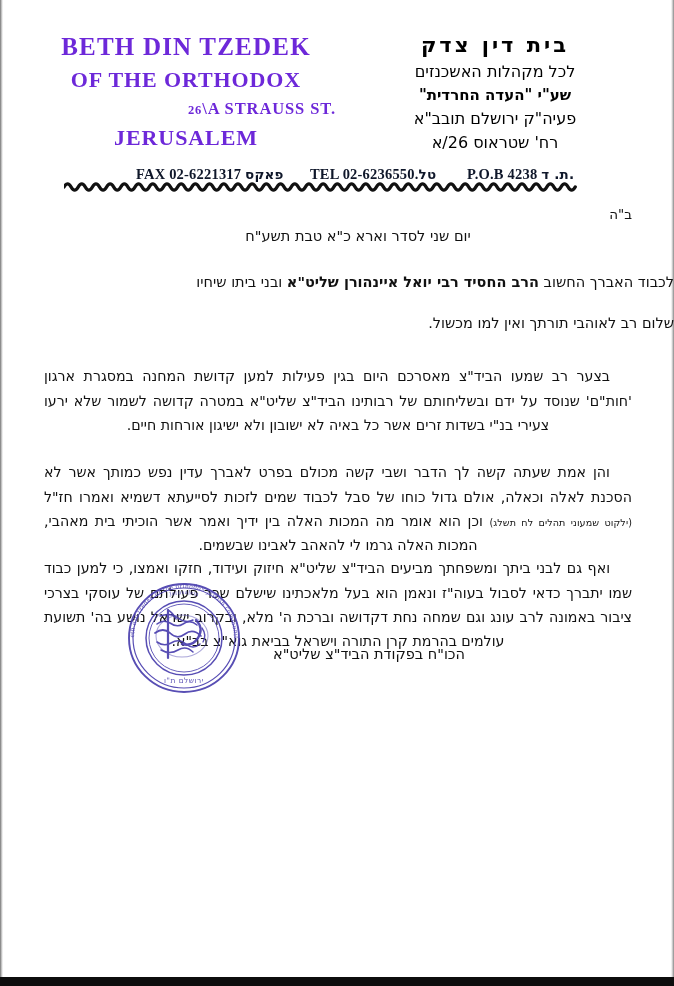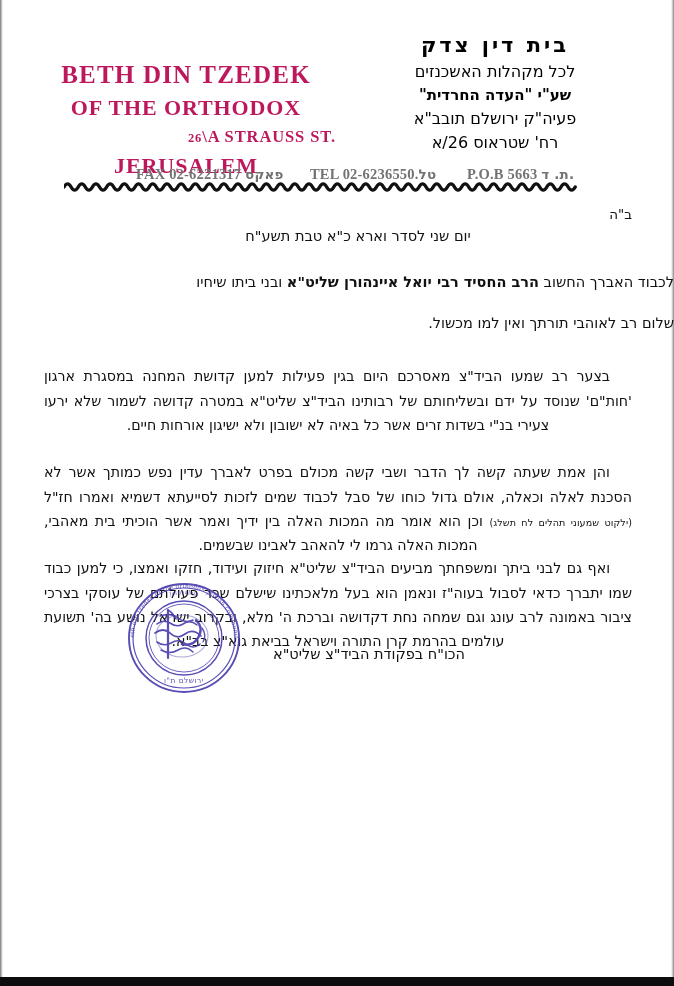--- a/index.html
+++ b/index.html
@@ -47,22 +47,21 @@
     left: 0; top: 34px;
     width: 674px;
     height: 150px;
   }
   .lh-col-en {
     position: absolute;
     left: 36px; top: 0;
     width: 300px;
     text-align: center;
     font-family: "Liberation Serif", serif;
-    color: #be185d;
-    margin-top: 28px;
+    color: #6d28d9;
   }
   .en-l1 {
     font-size: 25px;
     font-weight: bold;
     letter-spacing: 1.2px;
     line-height: 1.06;
     white-space: nowrap;
   }
   .en-l2, .en-l3, .en-l5 {
     font-size: 22px;
@@ -117,21 +116,21 @@
     left: 0; top: 166px;
     width: 674px;
     height: 20px;
   }
   .contact-item {
     position: absolute;
     font-family: "Liberation Serif", serif;
     font-size: 14.5px;
     font-weight: bold;
     letter-spacing: .2px;
-    color: #737373;
+    color: #0f172a;
     white-space: nowrap;
   }
   .contact-fax { left: 136px; top: 0; }
   .contact-tel { left: 310px; top: 0; }
   .contact-pob { left: 467px; top: 0; }
   .contact-item .he {
     font-family: "DejaVu Sans", sans-serif;
     font-size: 13.5px;
   }
 
@@ -247,21 +246,21 @@
       <span>FAX</span>
       <span>02-6221317</span>
       <span class="he">פאקס</span>
     </div>
     <div class="contact-item contact-tel">
       <span>TEL</span>
       <span>02-6236550.</span><span class="he">טל</span>
     </div>
     <div class="contact-item contact-pob">
       <span>P.O.B</span>
-      <span>5663</span>
+      <span>4238</span>
       <span class="he">ת. ד.</span>
     </div>
   </div>
 
   <div class="divider">
     <svg width="568" height="14" viewBox="0 0 568 14" aria-hidden="true">
       <path d="M0 7 q3.55 -6.2 7.1 0 q3.55 6.2 7.1 0 q3.55 -6.2 7.1 0 q3.55 6.2 7.1 0
                q3.55 -6.2 7.1 0 q3.55 6.2 7.1 0 q3.55 -6.2 7.1 0 q3.55 6.2 7.1 0
                q3.55 -6.2 7.1 0 q3.55 6.2 7.1 0 q3.55 -6.2 7.1 0 q3.55 6.2 7.1 0
                q3.55 -6.2 7.1 0 q3.55 6.2 7.1 0 q3.55 -6.2 7.1 0 q3.55 6.2 7.1 0

